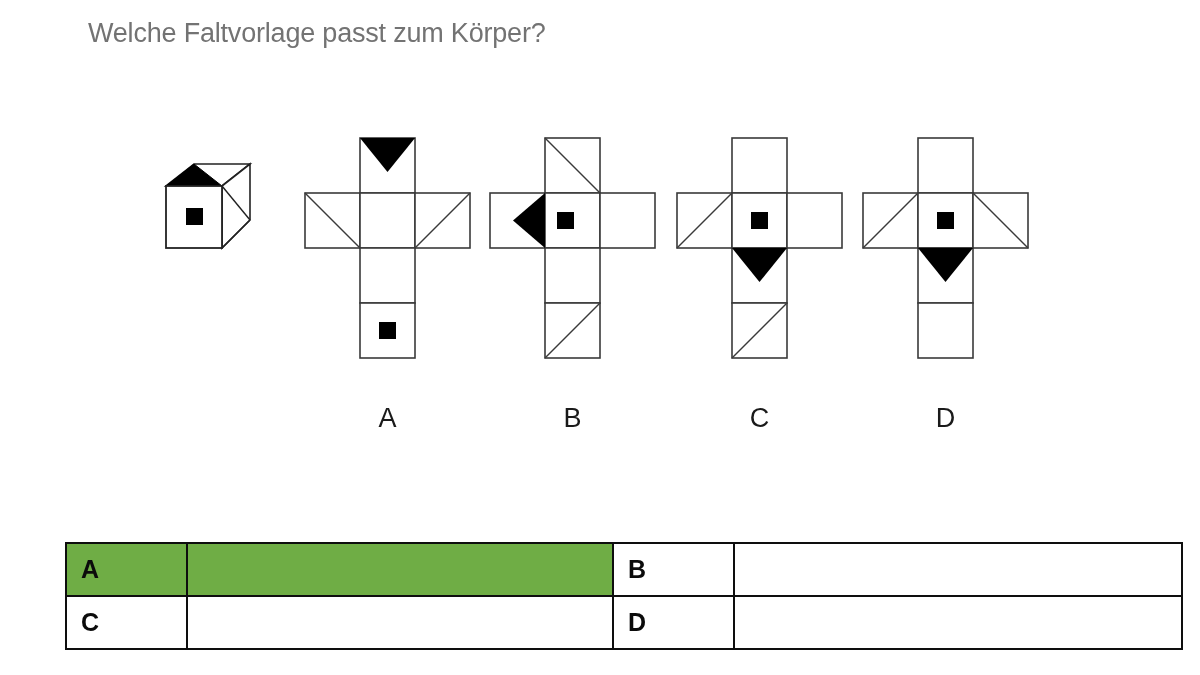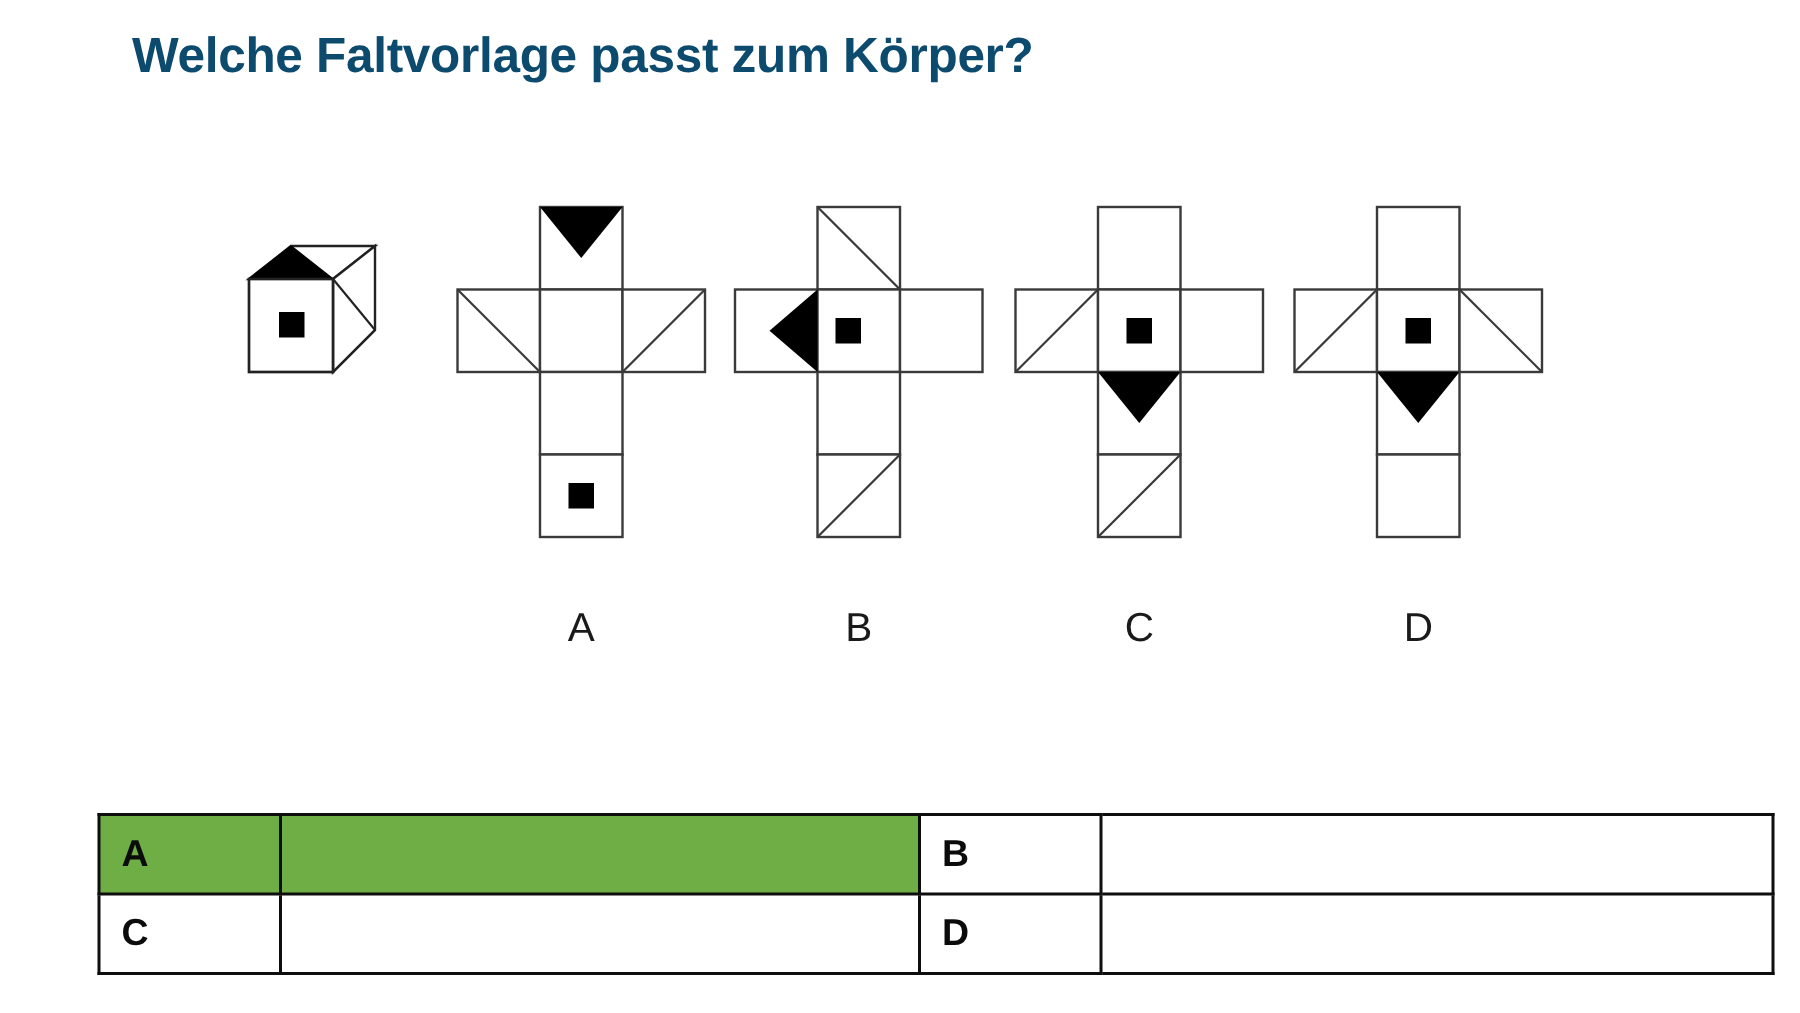--- a/index.html
+++ b/index.html
@@ -16,24 +16,24 @@
     font-family: "Liberation Sans", sans-serif;
     color: #111111;
     -webkit-font-smoothing: antialiased;
   }
 
   
   #question-title {
     position: absolute;
     left: 88px;
     top: 18px;
-    font-size: 33px;
-    font-weight: bold;
+    font-size: 27px;
+    font-weight: normal;
     letter-spacing: -0.2px;
-    color: #0c4a6e;
+    color: #737373;
     white-space: nowrap;
   }
 
   
   #figure-strip {
     position: absolute;
     left: 0;
     top: 120px;
     width: 1200px;
     height: 330px;

